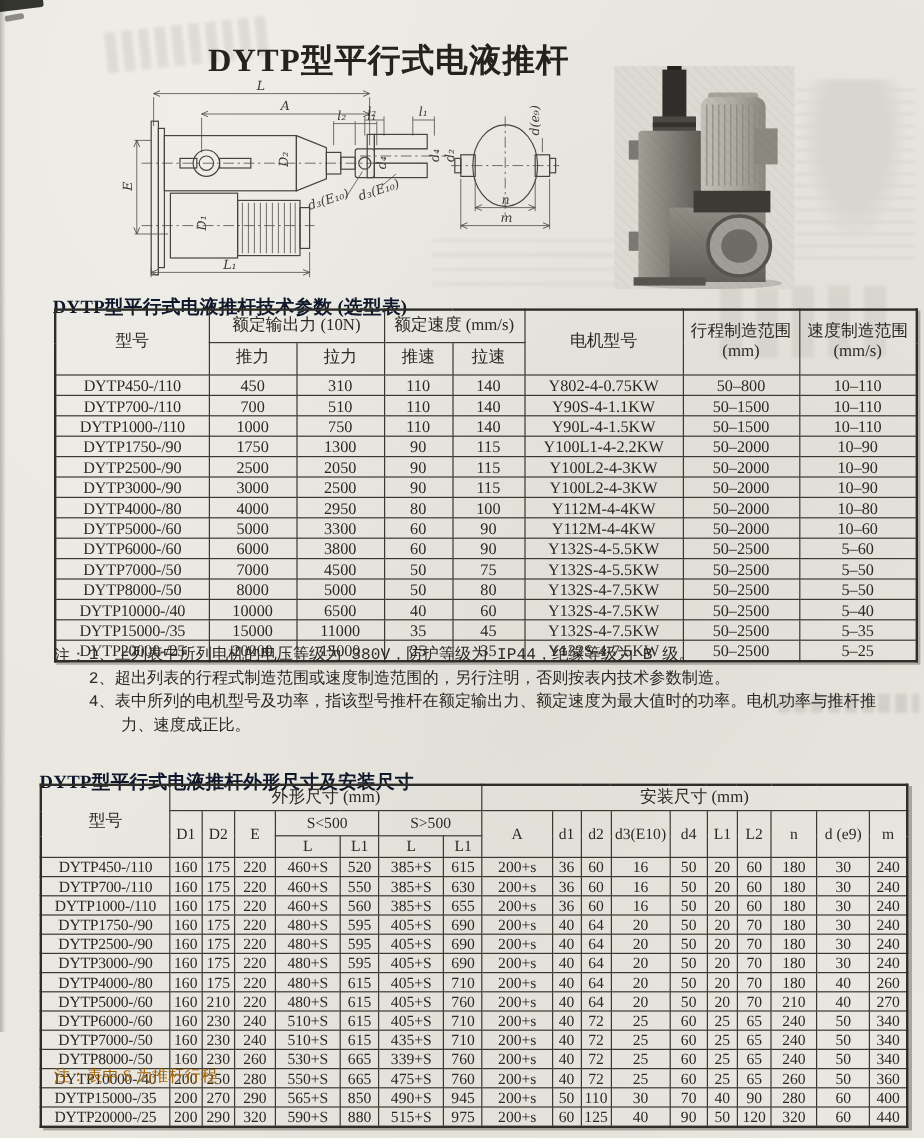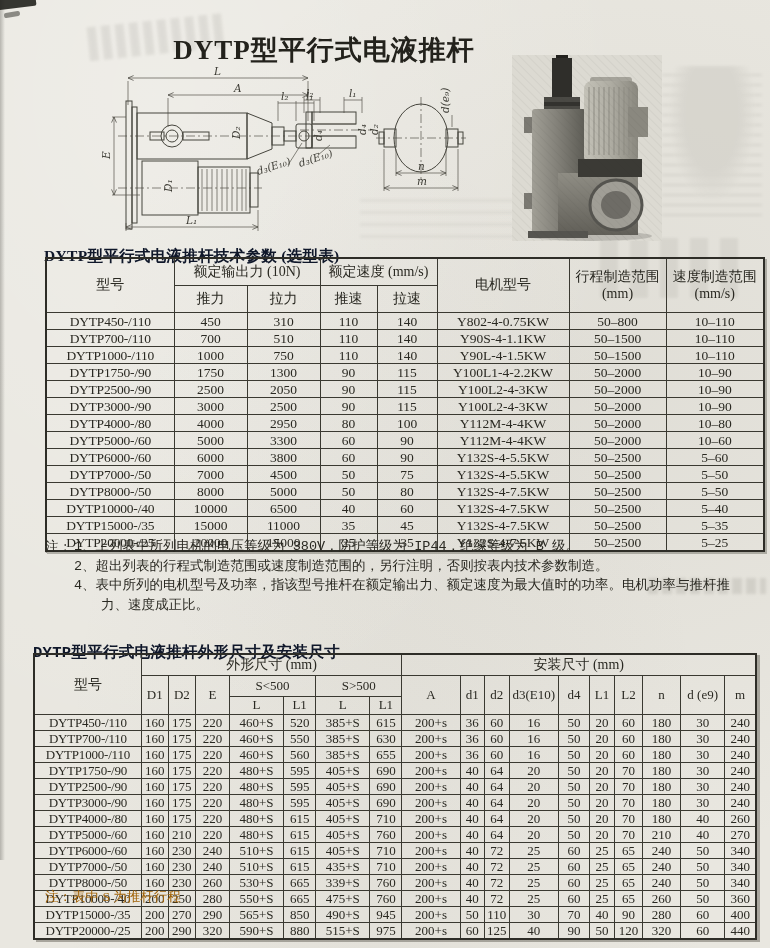--- a/index.html
+++ b/index.html
@@ -35,21 +35,21 @@
       repeating-linear-gradient(0deg,#6a6860 0 2px,transparent 2px 10px);}
   .smudge.s5{left:600px;top:238px;width:150px;height:60px;opacity:.08;
     background:repeating-linear-gradient(90deg,#55534a 0 18px,transparent 18px 30px);}
 
   .page-title{
     position:absolute;left:0;top:14px;width:648px;text-align:center;
     font-size:27px;font-weight:bold;letter-spacing:1px;color:#23221c;
   }
   .section-heading{position:absolute;font-size:15.5px;font-weight:bold;letter-spacing:.3px;color:#0f172a;}
   #heading1{left:44px;top:233px;}
-  #heading2{left:33px;top:629px;font-family:Liberation Mono, monospace;}
+  #heading2{left:33px;top:629px;}
 
   
   #figure{position:absolute;left:0;top:55px;width:770px;height:186px;}
   .drw{stroke:#45443c;fill:none;stroke-width:1;}
   .thin{stroke:#56554c;stroke-width:.7;}
   .dash{stroke:#56554c;stroke-width:.7;stroke-dasharray:9 3 2 3;}
   .dimtxt{font-family:"DejaVu Serif",serif;font-style:italic;font-size:10.5px;fill:#3b3a33;stroke:none;}
 
   
   table{border-collapse:collapse;table-layout:fixed;background:transparent;}

